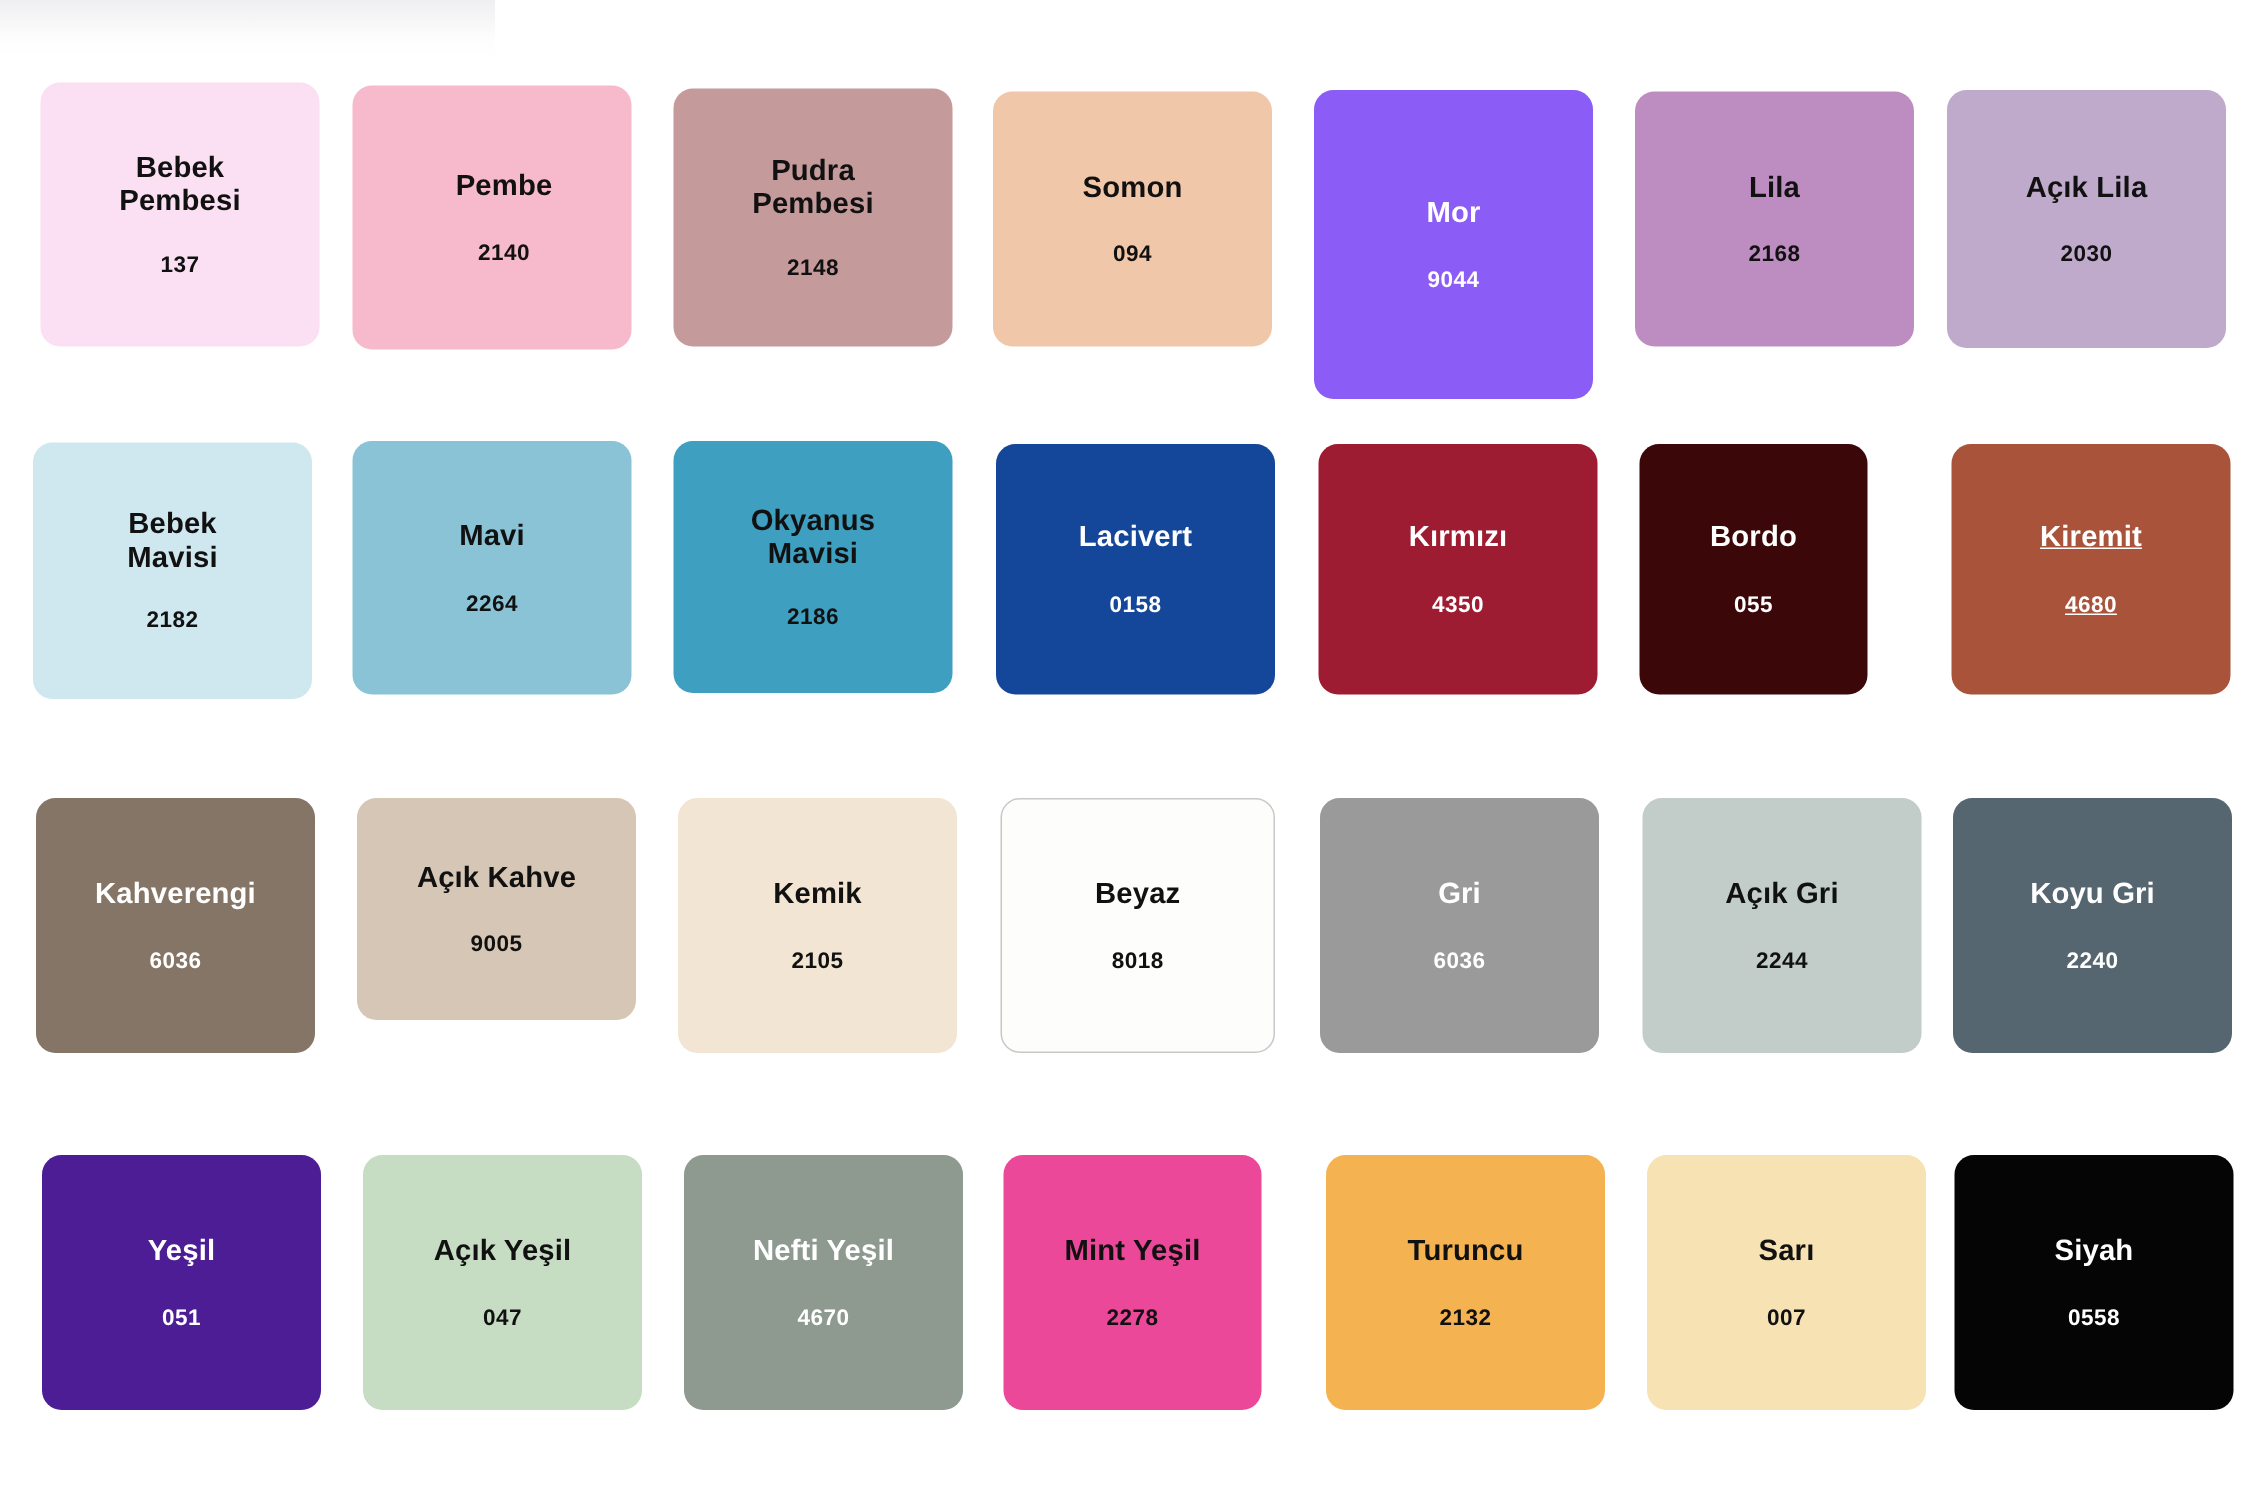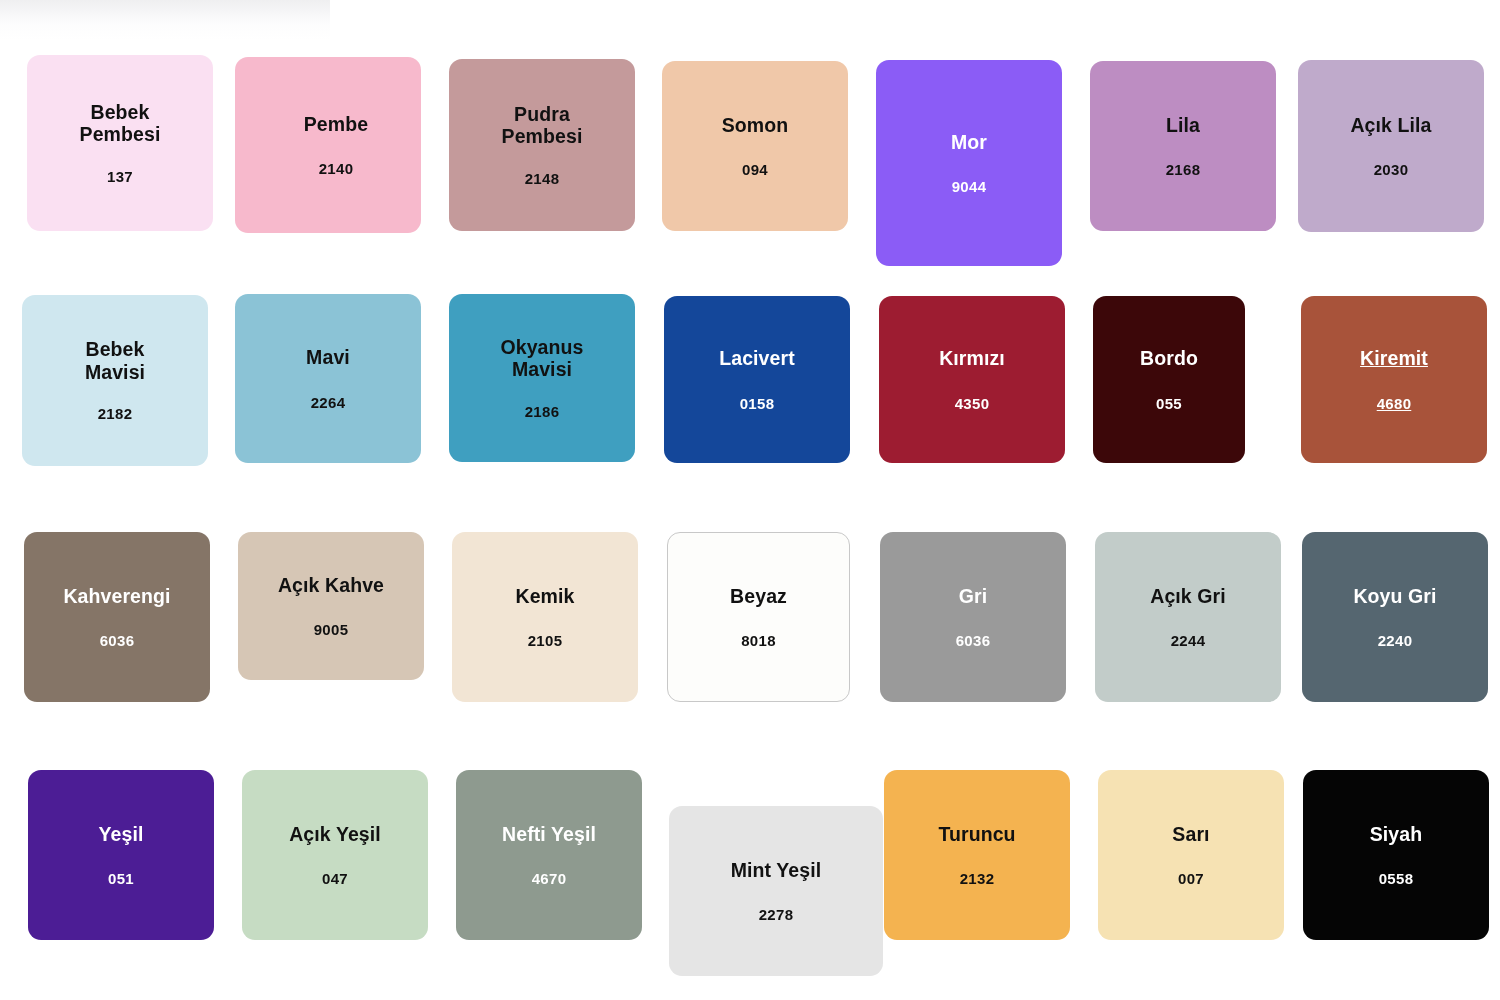--- a/index.html
+++ b/index.html
@@ -168,21 +168,21 @@
       <div class="swatch-code">051</div>
     </div>
     <div class="swatch" style="left: 242px; top: 770px; width: 186px; height: 170px; background: rgb(198, 220, 195); color: rgb(17, 17, 17);">
       <div class="swatch-name">Açık Yeşil</div>
       <div class="swatch-code">047</div>
     </div>
     <div class="swatch" style="left: 456px; top: 770px; width: 186px; height: 170px; background: rgb(142, 154, 143); color: rgb(255, 255, 255);">
       <div class="swatch-name">Nefti Yeşil</div>
       <div class="swatch-code">4670</div>
     </div>
-    <div class="swatch" style="left: 669px; top: 770px; width: 214px; height: 170px; background: #e5e5e5; color: rgb(17, 17, 17); margin-top: 36px;">
+    <div class="swatch" style="left: 669px; top: 770px; width: 172px; height: 170px; background: #ec4899; color: rgb(17, 17, 17);">
       <div class="swatch-name">Mint Yeşil</div>
       <div class="swatch-code">2278</div>
     </div>
     <div class="swatch" style="left: 884px; top: 770px; width: 186px; height: 170px; background: rgb(244, 179, 80); color: rgb(17, 17, 17);">
       <div class="swatch-name">Turuncu</div>
       <div class="swatch-code">2132</div>
     </div>
     <div class="swatch" style="left: 1098px; top: 770px; width: 186px; height: 170px; background: rgb(246, 226, 179); color: rgb(17, 17, 17);">
       <div class="swatch-name">Sarı</div>
       <div class="swatch-code">007</div>

